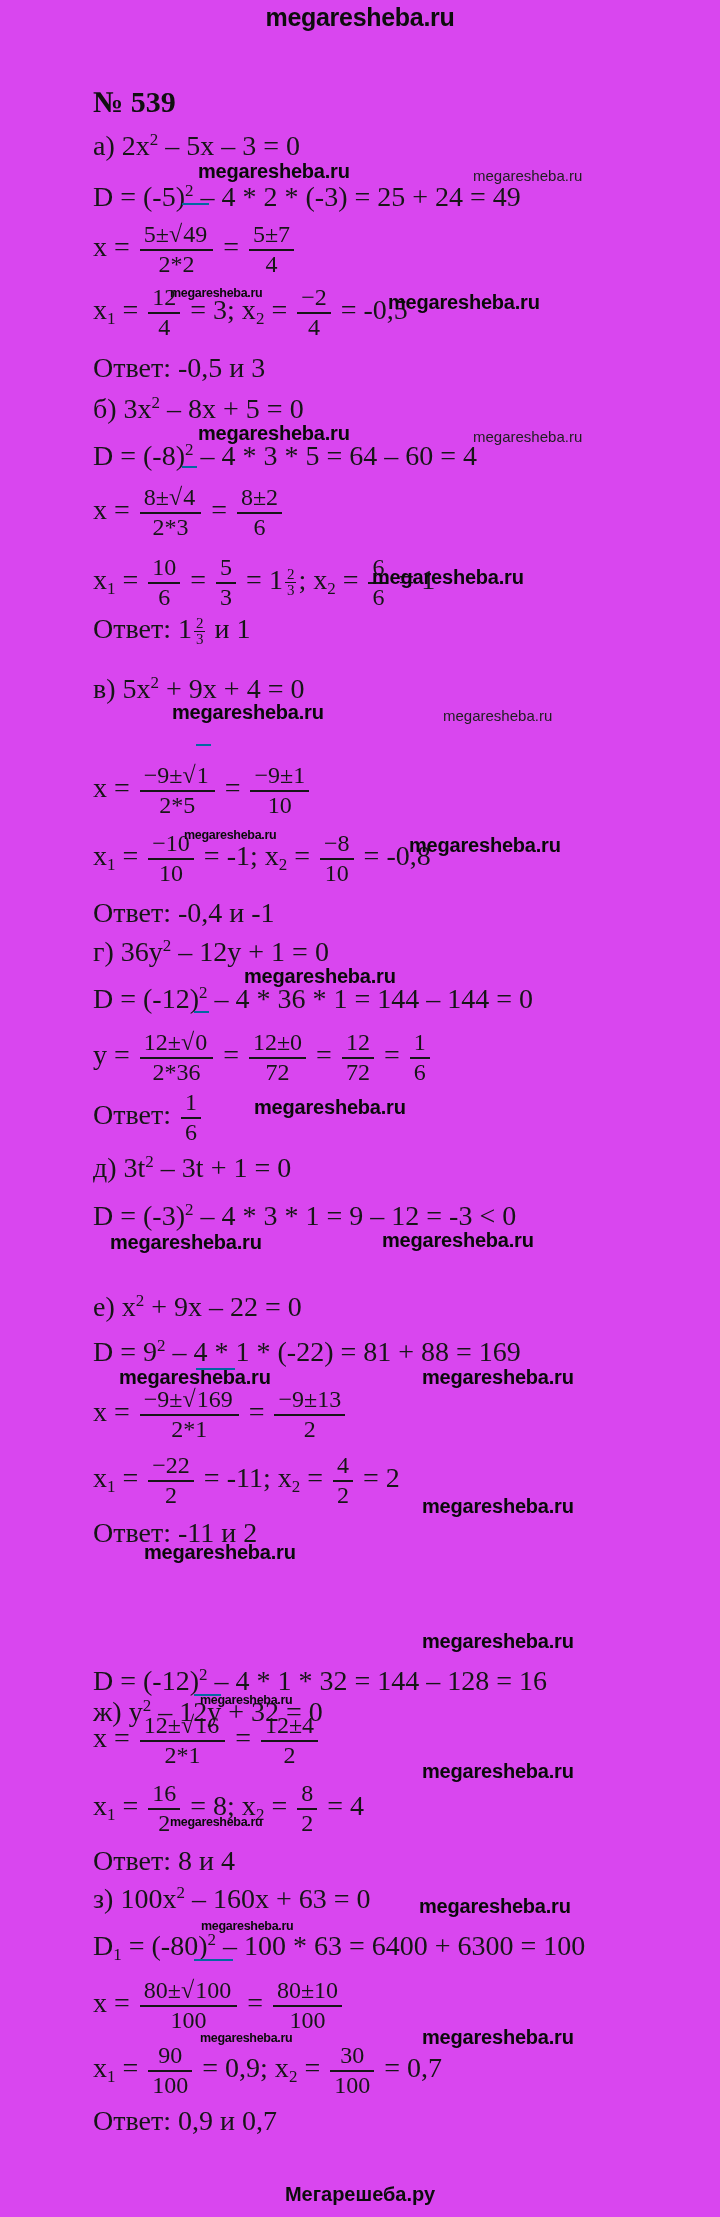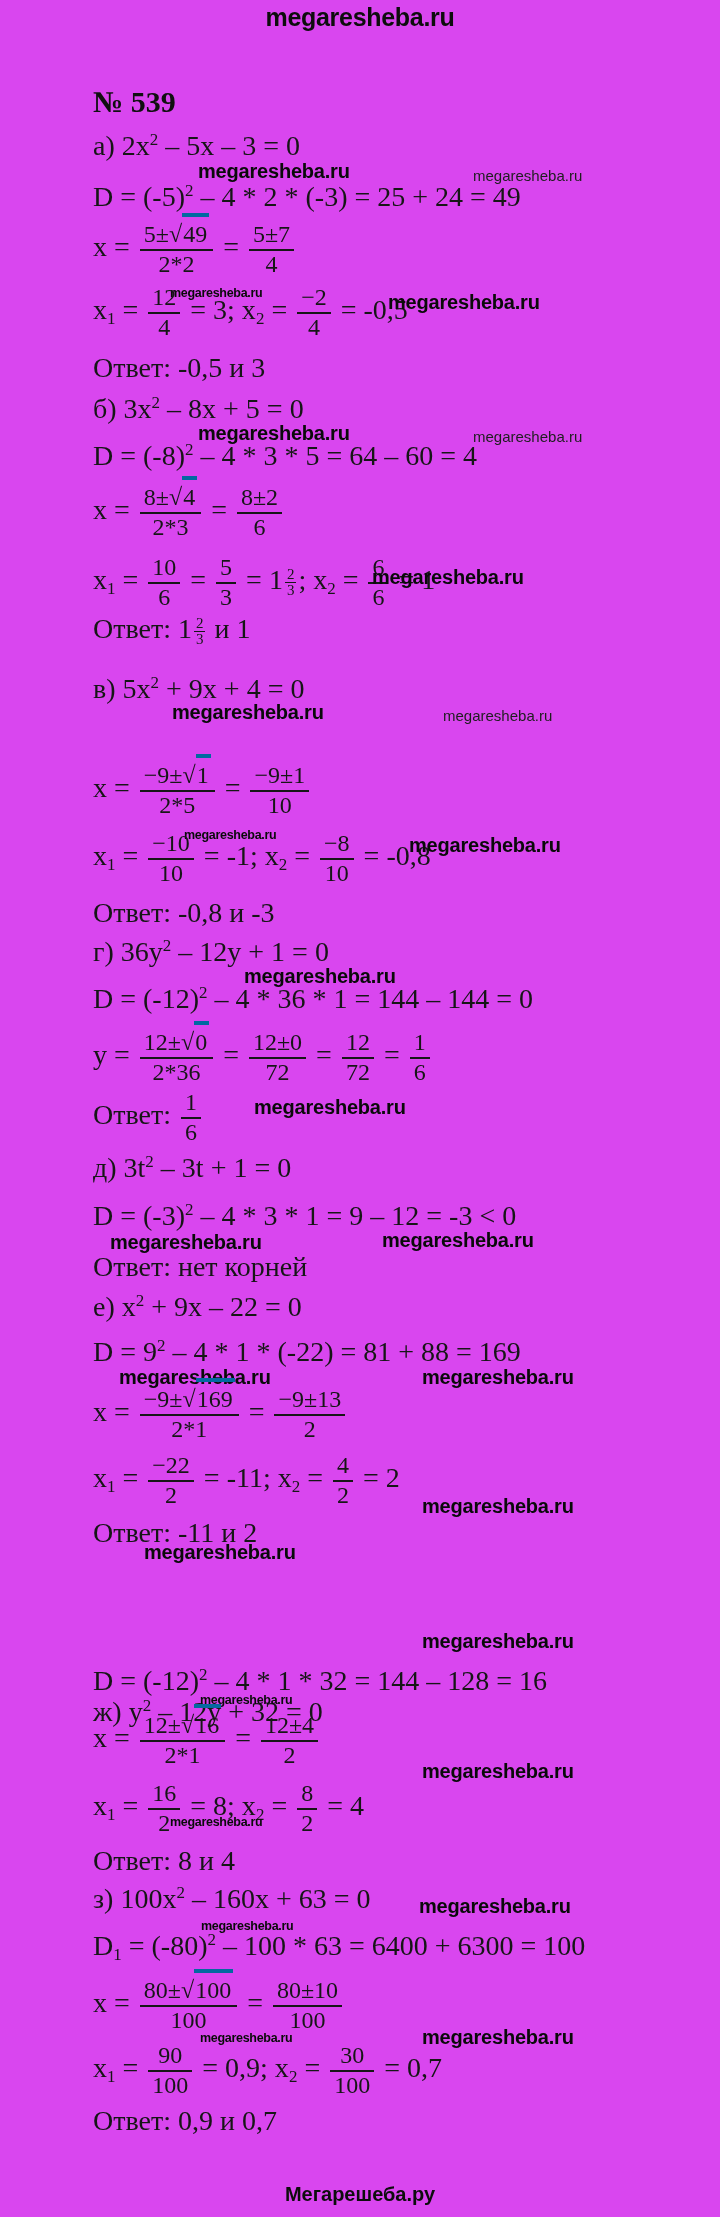--- a/index.html
+++ b/index.html
@@ -22,21 +22,21 @@
 
   .frac{display:inline-block;vertical-align:middle;text-align:center;margin:0 3px;
         font-size:24px;line-height:1.08;}
   .frac .n{display:block;padding:0 4px 1px 4px;border-bottom:2px solid #161616;}
   .frac .d{display:block;padding:1px 4px 0 4px;}
   .frac.small{font-size:15px;line-height:1.0;margin:0 2px;vertical-align:middle;}
   .frac.small .n{border-bottom:1.5px solid #161616;padding:0 2px;}
   .frac.small .d{padding:0 2px;}
 
   .sqrt{white-space:nowrap;}
-  .sqrt .rd{border-top:4px solid #0369a1;padding:4px 2px 0 1px;text-align:center;}
+  .sqrt .rd{border-top:2px solid #0369a1;padding:16px 2px 0 1px;text-align:center;}
 
   .wm{position:absolute;white-space:nowrap;font-family:"Liberation Sans",sans-serif;color:#0a0a0a;}
   .wm.b{font-size:20px;font-weight:700;letter-spacing:-0.2px;}
   .wm.l{font-size:15px;font-weight:400;color:#1e1e1e;}
   .wm.s{font-size:12.5px;font-weight:700;letter-spacing:-0.3px;}
 </style>
 </head>
 <body>
 
 <div class="page">
@@ -64,34 +64,33 @@
   <div class="wm b" style="left:372px;top:566px">megaresheba.ru</div>
   <div class="ml" style="top:613px">Ответ: 1<span class="frac small"><span class="n">2</span><span class="d">3</span></span> и 1</div>
 
   <div class="ml" style="top:673px">в) 5x<sup>2</sup> + 9x + 4 = 0</div>
   <div class="wm b" style="left:172px;top:701px">megaresheba.ru</div>
   <div class="wm l" style="left:443px;top:707px">megaresheba.ru</div>
   <div class="ml" style="top:763px">х = <span class="frac"><span class="n">−9±<span class="sqrt">√<span class="rd">1</span></span></span><span class="d">2*5</span></span> = <span class="frac"><span class="n">−9±1</span><span class="d">10</span></span></div>
   <div class="wm s" style="left:184px;top:828px">megaresheba.ru</div>
   <div class="ml" style="top:831px">x<sub>1</sub> = <span class="frac"><span class="n">−10</span><span class="d">10</span></span> = -1; x<sub>2</sub> = <span class="frac"><span class="n">−8</span><span class="d">10</span></span> = -0,8</div>
   <div class="wm b" style="left:409px;top:834px">megaresheba.ru</div>
-  <div class="ml" style="top:897px">Ответ: -0,8 и -3</div>
+  <div class="ml" style="top:897px">Ответ: -0,4 и -1</div>
 
   <div class="ml" style="top:936px">г) 36y<sup>2</sup> – 12y + 1 = 0</div>
   <div class="wm b" style="left:244px;top:965px">megaresheba.ru</div>
   <div class="ml" style="top:983px">D = (-12)<sup>2</sup> – 4 * 36 * 1 = 144 – 144 = 0</div>
   <div class="ml" style="top:1030px">y = <span class="frac"><span class="n">12±<span class="sqrt">√<span class="rd">0</span></span></span><span class="d">2*36</span></span> = <span class="frac"><span class="n">12±0</span><span class="d">72</span></span> = <span class="frac"><span class="n">12</span><span class="d">72</span></span> = <span class="frac"><span class="n">1</span><span class="d">6</span></span></div>
   <div class="ml" style="top:1090px">Ответ: <span class="frac"><span class="n">1</span><span class="d">6</span></span></div>
   <div class="wm b" style="left:254px;top:1096px">megaresheba.ru</div>
 
   <div class="ml" style="top:1152px">д) 3t<sup>2</sup> – 3t + 1 = 0</div>
   <div class="ml" style="top:1200px">D = (-3)<sup>2</sup> – 4 * 3 * 1 = 9 – 12 = -3 &lt; 0</div>
   <div class="wm b" style="left:110px;top:1231px">megaresheba.ru</div>
   <div class="wm b" style="left:382px;top:1229px">megaresheba.ru</div>
-  <div class="ml" style="top:1251px">Ответ: нет корней</div>
 
   <div class="ml" style="top:1291px">е) x<sup>2</sup> + 9x – 22 = 0</div>
   <div class="ml" style="top:1336px">D = 9<sup>2</sup> – 4 * 1 * (-22) = 81 + 88 = 169</div>
   <div class="wm b" style="left:119px;top:1366px">megaresheba.ru</div>
   <div class="wm b" style="left:422px;top:1366px">megaresheba.ru</div>
   <div class="ml" style="top:1387px">х = <span class="frac"><span class="n">−9±<span class="sqrt">√<span class="rd">169</span></span></span><span class="d">2*1</span></span> = <span class="frac"><span class="n">−9±13</span><span class="d">2</span></span></div>
   <div class="ml" style="top:1453px">x<sub>1</sub> = <span class="frac"><span class="n">−22</span><span class="d">2</span></span> = -11; x<sub>2</sub> = <span class="frac"><span class="n">4</span><span class="d">2</span></span> = 2</div>
   <div class="wm b" style="left:422px;top:1495px">megaresheba.ru</div>
   <div class="ml" style="top:1517px">Ответ: -11 и 2</div>
   <div class="wm b" style="left:144px;top:1541px">megaresheba.ru</div>

